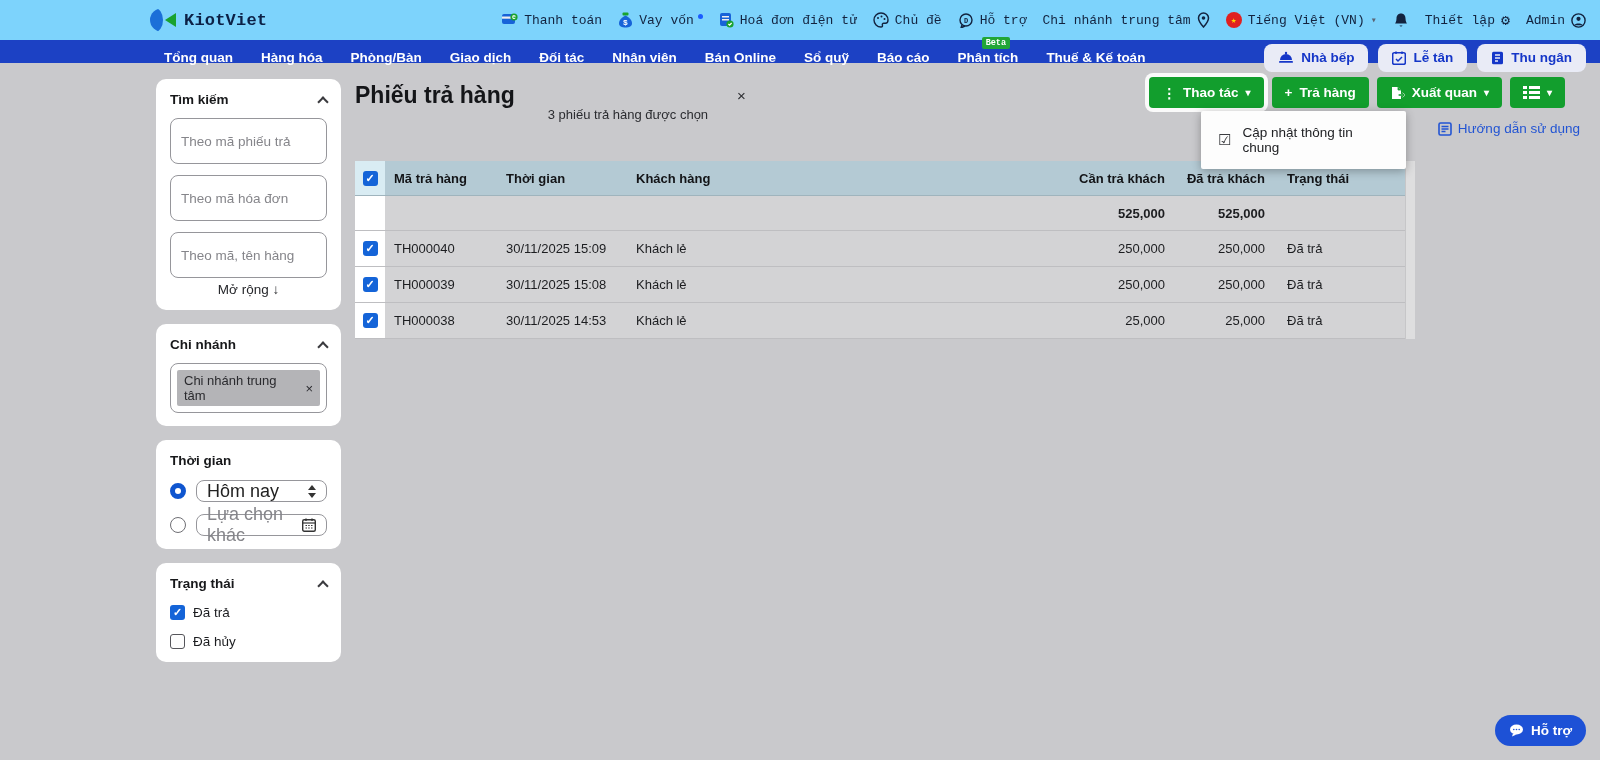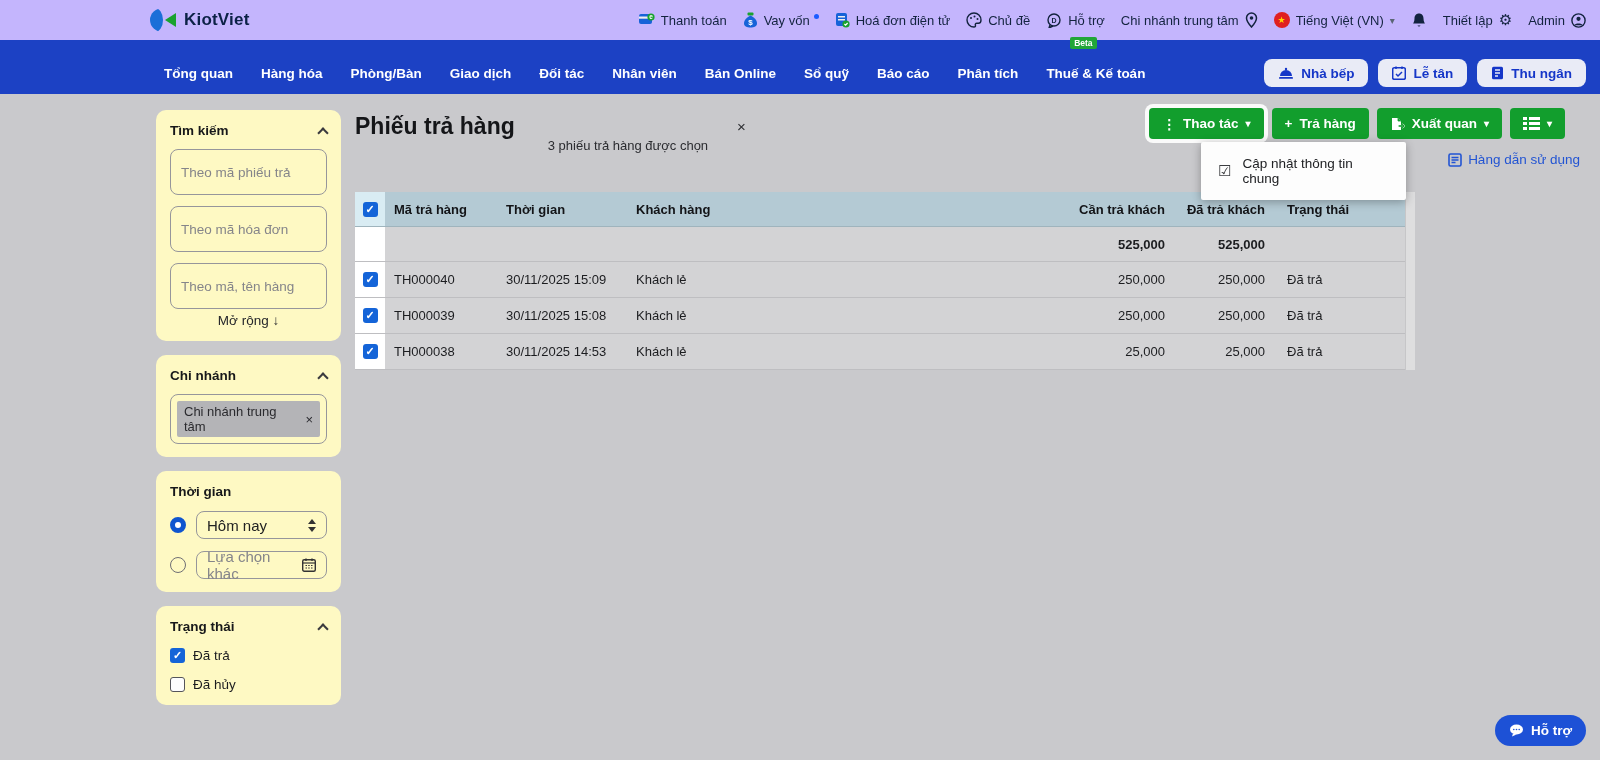--- a/index.html
+++ b/index.html
@@ -1,57 +1,57 @@
 <!DOCTYPE html>
 <html><head>
 <meta charset="utf-8">
 <style>
   * { margin:0; padding:0; box-sizing:border-box; }
   html,body { width:1600px; height:760px; overflow:hidden; font-family:"Liberation Sans", sans-serif; background:#c9c9cc; }
 
   
-  .topbar { height:40px; background:#c4b5fd; display:flex; align-items:center; padding:0 14px 0 150px; position:relative; }
+  .topbar { height:40px; background:#7dd3fc; display:flex; align-items:center; padding:0 14px 0 150px; position:relative;font-family:Liberation Mono, monospace; }
   .brand { display:flex; align-items:center; gap:8px; }
   .logo { width:26px; height:24px; position:relative; }
   .logo .l-blue { position:absolute; left:0; top:0; width:13px; height:24px; background:#1b6fd8; border-radius:13px 0 0 13px / 12px 0 0 12px; clip-path:ellipse(62% 50% at 38% 50%); }
   .logo .l-green { position:absolute; right:0; top:5px; width:0; height:0; border-right:11px solid #19a22e; border-top:7px solid transparent; border-bottom:7px solid transparent; }
   .brand-name { font-size:17px; font-weight:bold; color:#0c2146; letter-spacing:.2px; }
   .top-items { margin-left:auto; display:flex; align-items:center; gap:16px; }
   .top-item { display:flex; align-items:center; gap:6px; font-size:13px; color:#13233f; cursor:pointer; position:relative; }
   .top-item svg { display:block; }
   .beta-badge { position:absolute; top:24px; left:24px; background:#21a637; color:#fff; font-size:8.5px; font-weight:bold; padding:1px 4px; border-radius:2px; }
   .blue-dot { width:5px; height:5px; background:#1a5cff; border-radius:50%; align-self:flex-start; margin:2px 0 0 -2px; }
   .flag { width:16px; height:16px; border-radius:50%; background:#e02020; color:#ffd500; font-size:9px; display:flex; align-items:center; justify-content:center; }
   .caret { font-size:10px; color:#5a6575; }
   .gear-glyph { font-size:15px; color:#13233f; }
 
   
-  .navbar { height:54px; background:#1c41c4; display:flex; align-items:center; padding:12px 14px 0 150px; }
+  .navbar { height:23px; background:#1c41c4; display:flex; align-items:center; padding:12px 14px 0 150px; }
   .nav-item { color:#ffffff; font-size:13.5px; font-weight:bold; padding:0 14px; cursor:pointer; white-space:nowrap; }
   .nav-actions { margin-left:auto; display:flex; gap:10px; }
   .nav-btn { background:#e9ebf6; color:#1536c8; border:none; border-radius:8px; height:28px; padding:0 14px; font-size:13.5px; font-weight:bold; display:flex; align-items:center; gap:7px; cursor:pointer; font-family:inherit; }
   .nav-btn svg { display:block; }
 
   
   .page { display:flex; height:682px; }
   .sidebar { width:355px; padding:16px 14px 0 156px; flex-shrink:0; }
-  .panel { background:#fef9c3; border-radius:10px; padding:13px 14px; margin-bottom:14px; }
+  .panel { background:#ffffff; border-radius:10px; padding:13px 14px; margin-bottom:14px; }
   .panel-head { display:flex; justify-content:space-between; align-items:center; font-size:13.5px; font-weight:bold; color:#17181a; cursor:pointer; }
   .chev-up { width:8px; height:8px; border-top:2px solid #3a3a3e; border-right:2px solid #3a3a3e; transform:rotate(-45deg); margin-top:4px; }
   .s-input { width:100%; height:46px; border:1px solid #96969b; border-radius:8px; background:transparent; padding:0 10px; font-size:13.5px; color:#333; margin-top:11px; font-family:inherit; }
   .s-input::placeholder { color:#85858a; }
   .expand-link { text-align:center; font-size:13.5px; color:#26272b; margin-top:4px; cursor:pointer; }
   .branch-box { border:1px solid #96969b; border-radius:8px; min-height:50px; margin-top:11px; padding:6px; }
   .tag { display:inline-flex; align-items:center; gap:5px; background:#b4b4b7; color:#2a2a2e; font-size:13px; padding:3px 7px; border-radius:2px; }
   .tag .x { cursor:pointer; font-size:13px; }
   .radio-row { display:flex; align-items:center; gap:10px; margin-top:12px; }
   .radio { width:16px; height:16px; border-radius:50%; flex-shrink:0; }
   .radio.on { border:5px solid #0f55cf; background:#fff; }
   .radio.off { border:1.5px solid #6f6f74; background:transparent; }
-  .sel-box { flex:1; height:28px; border:1px solid #96969b; border-radius:8px; display:flex; align-items:center; padding:0 10px; font-size:15px; color:#222; cursor:pointer; }
+  .sel-box { flex:1; height:22px; border:1px solid #96969b; border-radius:8px; display:flex; align-items:center; padding:0 10px; font-size:18px; color:#222; cursor:pointer; }
   .sel-box .grow { flex:1; }
   .updown { display:flex; flex-direction:column; gap:3px; }
   .updown i { width:0; height:0; border-left:4px solid transparent; border-right:4px solid transparent; }
   .updown .u { border-bottom:5px solid #333; }
   .updown .d { border-top:5px solid #333; }
   .check-row { display:flex; align-items:center; gap:8px; margin-top:14px; font-size:13.5px; color:#1c1d20; }
   .cbx { width:15px; height:15px; border-radius:3px; display:flex; align-items:center; justify-content:center; flex-shrink:0; cursor:pointer; }
   .cbx.on { background:#1464d8; color:#fff; font-size:11px; font-weight:bold; }
   .cbx.off { background:#fdfdfd; border:1.5px solid #55555a; }
 
@@ -345,21 +345,21 @@
         <span class="dd-glyph">☑</span>
         <span>Cập nhật thông tin chung</span>
       </div>
     </div>
 
     <div class="guide-link">
       <svg width="14" height="14" viewBox="0 0 14 14">
           <rect x="1" y="1" width="12" height="12" rx="1.5" fill="none" stroke="#2254d3" stroke-width="1.6"></rect>
           <path d="M3.5 4.5 h7 M3.5 7 h7 M3.5 9.5 h4" stroke="#2254d3" stroke-width="1.4"></path>
         </svg>
-      <span>Hàng dẫn sử dụng</span>
+      <span>Hướng dẫn sử dụng</span>
     </div>
 
     <div class="tbl">
       <div class="tbl-track"></div>
 
       <div class="trow thead">
         <div class="c-check">
             <span class="cbx on">✓</span>
           </div>
         <div class="c-code">Mã trả hàng</div>

